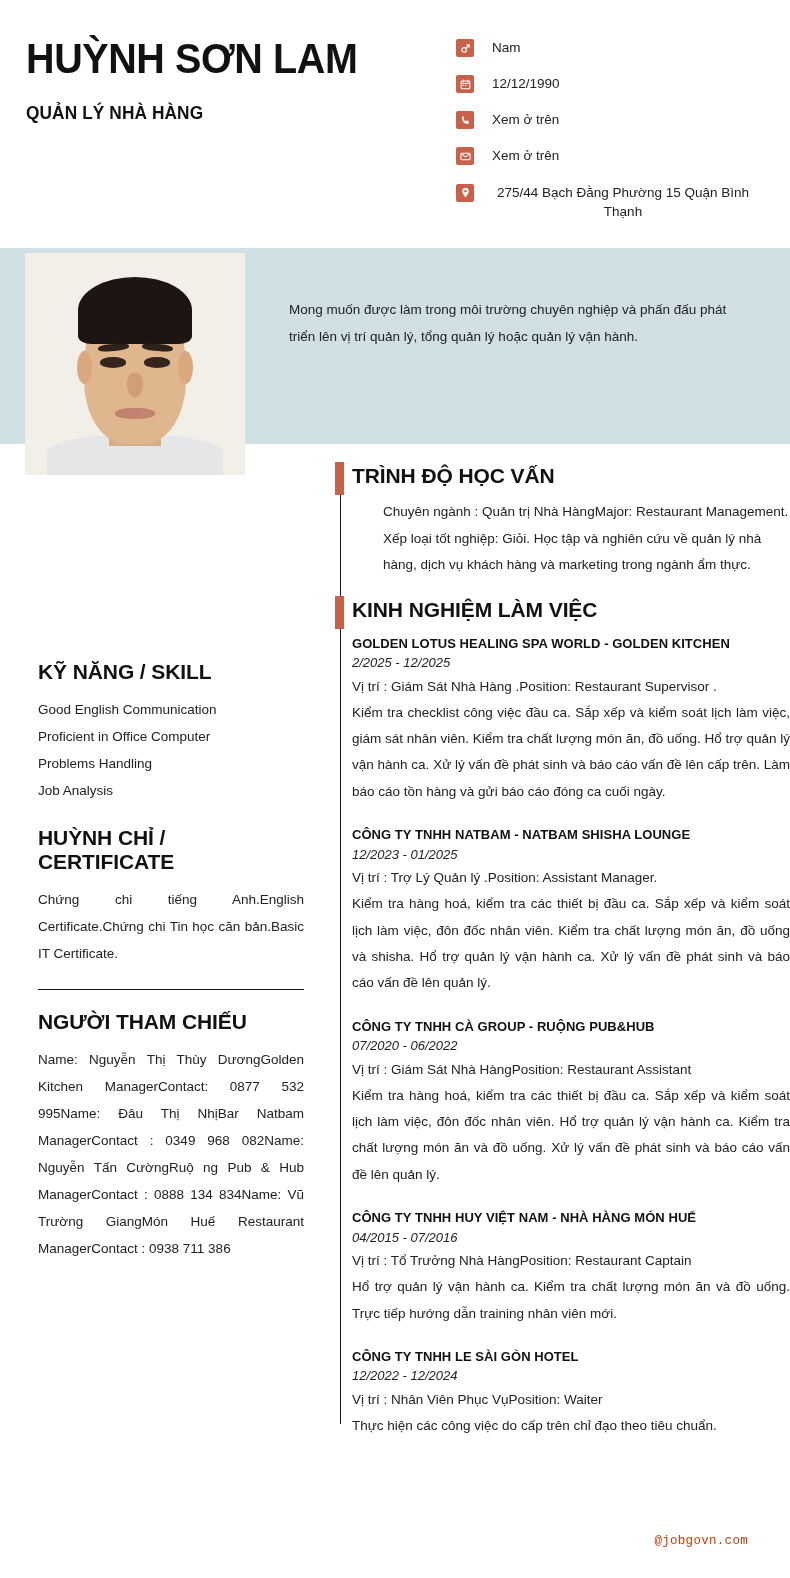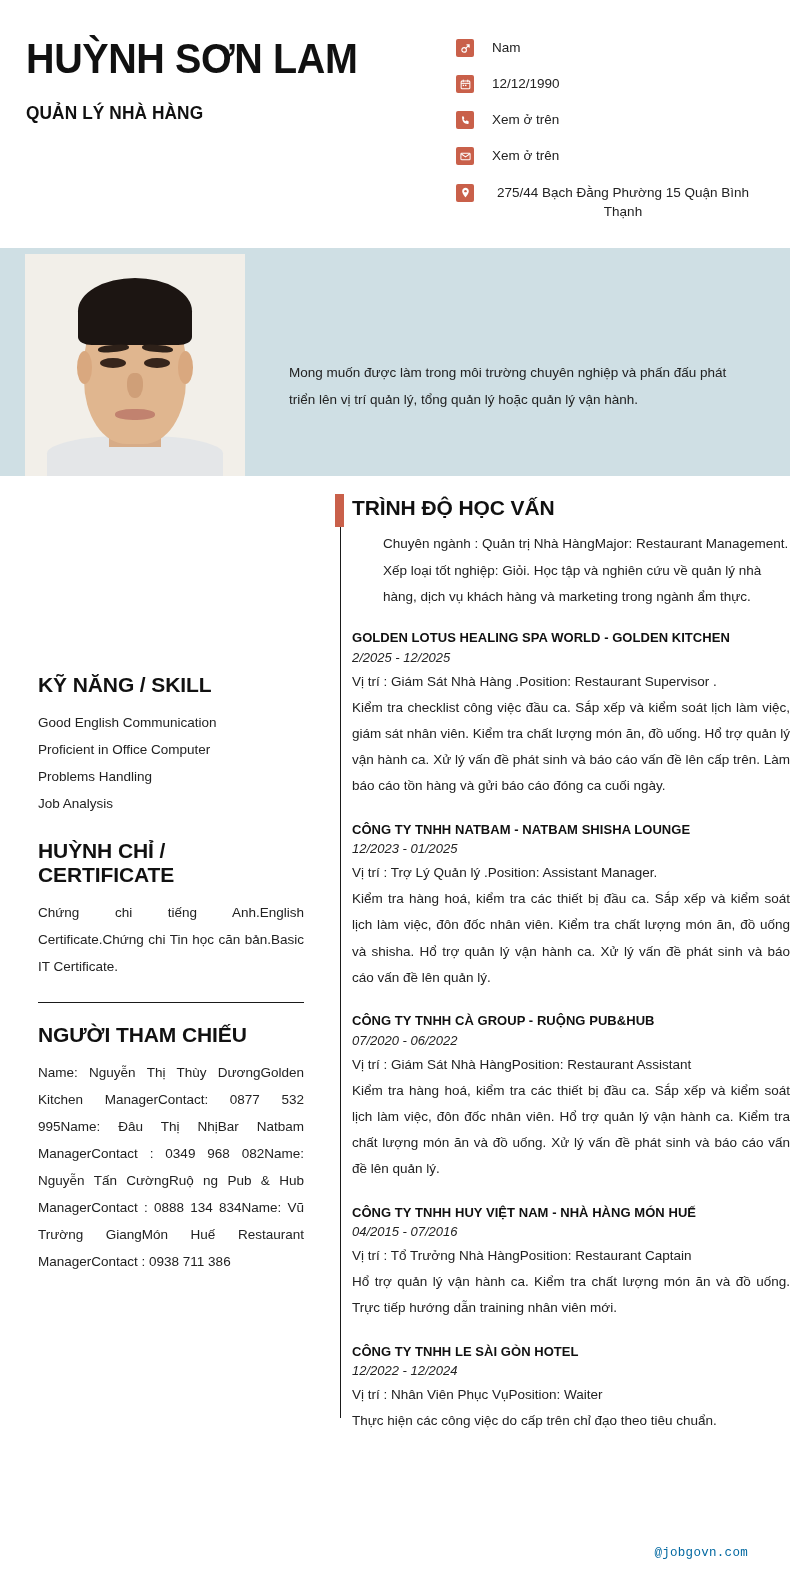--- a/index.html
+++ b/index.html
@@ -83,23 +83,23 @@
 
   .contact-text {
     font-size: 13.5px;
     line-height: 1.42;
     color: #222;
   }
 
   
   .banner {
     background: #cfdfe4;
-    height: 228px;
+    height: 196px;
     display: flex;
-    align-items: center;
+    align-items: flex-start;
     position: relative;
   }
 
   .photo-frame {
     width: 220px;
     height: 222px;
     margin-left: 25px;
     margin-top: 5px;
     overflow: hidden;
     flex: 0 0 220px;
@@ -262,24 +262,24 @@
     text-align: justify;
     text-justify: inter-word;
   }
 
   .job-desc.nojustify { text-align: left; }
 
   
   .footer {
     position: absolute;
     right: 42px;
-    bottom: 18px;
+    bottom: 30px;
     font-family: "Liberation Mono", "DejaVu Sans Mono", monospace;
     font-size: 12.5px;
-    color: #0369a1;
+    color: #c2410c;
     letter-spacing: 0.3px;
   }
 </style>
 </head>
 <body>
 
 <div class="header">
 
   <div class="header-left">
     <div class="cv-name">HUỲNH SƠN LAM</div>
@@ -397,20 +397,24 @@
 
     <div class="section-head">
       <span class="tab"></span>
       <div class="tab-title">TRÌNH ĐỘ HỌC VẤN</div>
     </div>
     <div class="edu-body">
       <div>Chuyên ngành : Quản trị Nhà HàngMajor: Restaurant Management.</div>
       <div>Xếp loại tốt nghiệp: Giỏi. Học tập và nghiên cứu về quản lý nhà hàng, dịch vụ khách hàng và marketing trong ngành ẩm thực.</div>
     </div>
 
+    <div class="section-head">
+      <span class="tab"></span>
+      <div class="tab-title">KINH NGHIỆM LÀM VIỆC</div>
+    </div>
 
     <div class="job">
       <div class="job-company">GOLDEN LOTUS HEALING SPA WORLD - GOLDEN KITCHEN</div>
       <div class="job-dates">2/2025 - 12/2025</div>
       <div class="job-position">Vị trí : Giám Sát Nhà Hàng .Position: Restaurant Supervisor .</div>
       <div class="job-desc">Kiểm tra checklist công việc đầu ca. Sắp xếp và kiểm soát lịch làm việc, giám sát nhân viên. Kiểm tra chất lượng món ăn, đồ uống. Hổ trợ quản lý vận hành ca. Xử lý vấn đề phát sinh và báo cáo vấn đề lên cấp trên. Làm báo cáo tồn hàng và gửi báo cáo đóng ca cuối ngày.</div>
     </div>
 
     <div class="job">
       <div class="job-company">CÔNG TY TNHH NATBAM - NATBAM SHISHA LOUNGE</div>

